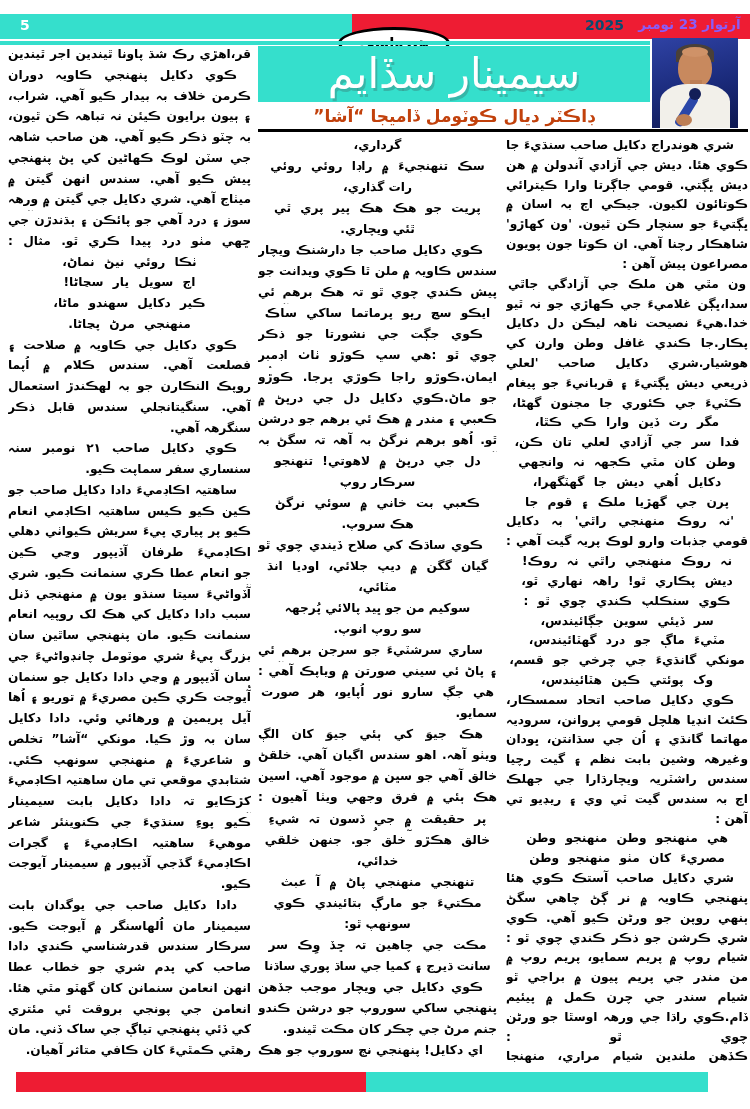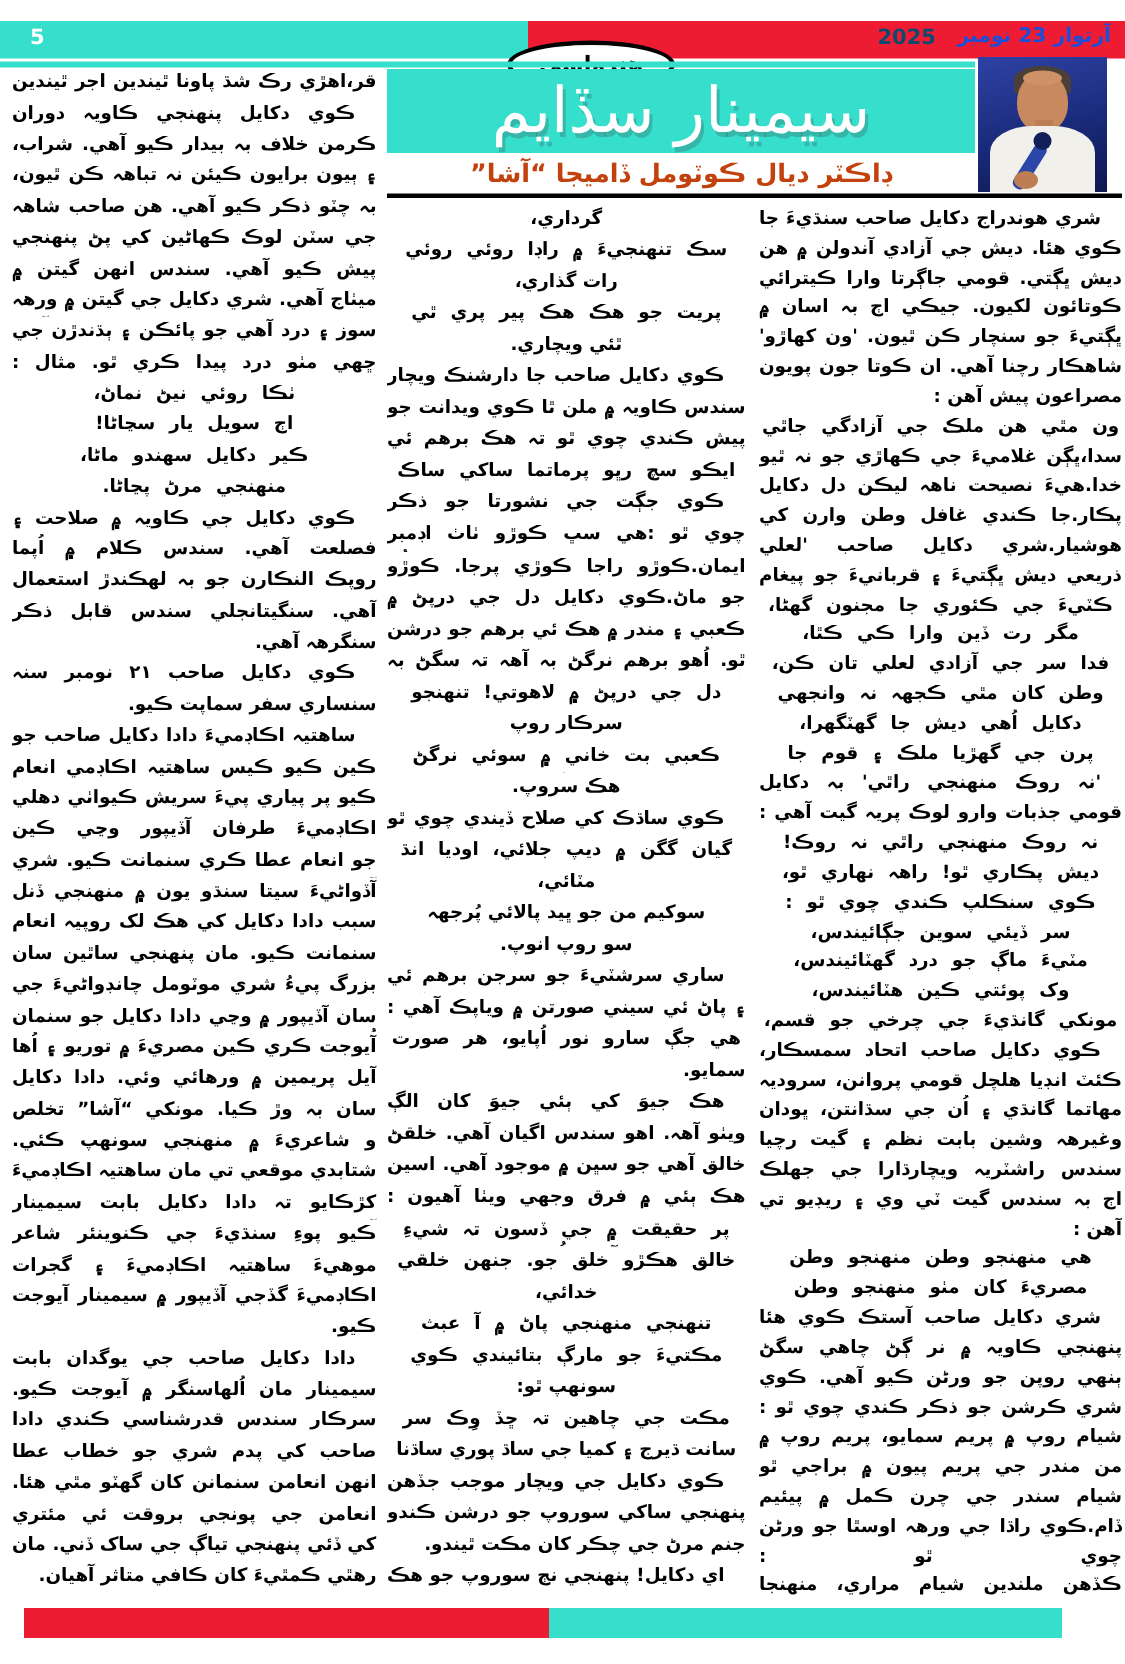--- a/index.html
+++ b/index.html
@@ -4,21 +4,21 @@
 <style>
   html,body{margin:0;padding:0;background:#fff;}
   .page{position:relative;width:750px;height:1109px;background:#fff;overflow:hidden;
         font-family:"DejaVu Sans",sans-serif;direction:rtl;}
   
   .topbar{position:absolute;top:14px;left:0;width:750px;height:25px;}
   .topbar-teal{position:absolute;left:0;top:0;width:352px;height:25px;background:#35dfcc;}
   .topbar-red{position:absolute;left:352px;top:0;width:398px;height:25px;background:#ee1c33;}
   .pagenum{position:absolute;left:20px;top:3px;color:#fff;font-weight:bold;font-size:14px;direction:ltr;}
   .year{position:absolute;left:585px;top:3px;color:#0c4a6e;font-weight:bold;font-size:14px;direction:ltr;}
-  .edition-date{position:absolute;left:633px;top:2px;width:113px;color:#1d4ed8;font-weight:bold;font-size:13.5px;text-align:center;}
+  .edition-date{position:absolute;left:633px;top:2px;width:113px;color:#8b5cf6;font-weight:bold;font-size:13.5px;text-align:center;}
   .oval{position:absolute;left:338px;top:13px;width:106px;height:26px;background:#fff;
         border:3px solid #000;border-radius:50%;display:flex;align-items:center;justify-content:center;
         font-weight:bold;font-size:15px;color:#000;box-shadow:0 0 0 1px #fff inset;}
   .teal-rule{position:absolute;top:41px;left:0;width:650px;height:4px;background:#35dfcc;}
   
   .title-box{position:absolute;left:258px;top:46px;width:392px;height:56px;background:#35dfcc;
              display:flex;align-items:center;justify-content:center;}
   .article-title{color:#fff;font-size:42px;font-weight:normal;line-height:1;margin:0;
                  text-shadow:2px 3px 0 rgba(60,60,60,.25);text-align:center;}
   .author-strip{position:absolute;left:258px;top:103px;width:392px;height:25px;
@@ -111,22 +111,22 @@
       <div class="ln v">وطن کان مٿي ڪجهہ نہ وانجهي رکن،</div>
       <div class="ln v">دکايل اُهي ديش جا گهٽگهرا،</div>
       <div class="ln v">پرن جي گهڙيا ملڪ ۽ قوم جا</div>
       <div class="ln ji">'نہ روڪ منهنجي راٿي' بہ دکايل صاحب جو</div>
       <div class="ln j">قومي جذبات وارو لوڪ پريہ گيت آهي :</div>
       <div class="ln v">نہ روڪ منهنجي راٿي نہ روڪ!</div>
       <div class="ln v">ديش پڪاري ٿو! راهہ نهاري ٿو،</div>
       <div class="ln v">ڪوي سنڪلپ ڪندي چوي ٿو :</div>
       <div class="ln v">سر ڏيئي سوين جڳائيندس،</div>
       <div class="ln v">مٽيءَ ماڳ جو درد گهٽائيندس،</div>
+      <div class="ln v">مونکي گانڌيءَ جي چرخي جو قسم،</div>
       <div class="ln v">وک پوئتي ڪين هٽائيندس،</div>
-      <div class="ln v">مونکي گانڌيءَ جي چرخي جو قسم،</div>
       <div class="ln ji">ڪوي دکايل صاحب اتحاد سمسڪار، چرخي</div>
       <div class="ln j">ڪئٽ انڊيا هلچل قومي پروانن، سروديہ هلچل</div>
       <div class="ln j">مهاتما گانڌي ۽ اُن جي سڌانتن، ڀودان آندولن</div>
       <div class="ln j">وغيرهہ وشين بابت نظم ۽ گيت رچيا آهن جن مان</div>
       <div class="ln j">سندس راشٽريہ ويچارڌارا جي جهلڪ ملي ٿي</div>
       <div class="ln j">اڄ بہ سندس گيت ٽي وي ۽ ريڊيو تي گونجي رهيا</div>
       <div class="ln e">آهن :</div>
       <div class="ln v">هي منهنجو وطن منهنجو وطن</div>
       <div class="ln v">مصريءَ کان مٺو منهنجو وطن</div>
       <div class="ln ji">شري دکايل صاحب آستڪ ڪوي هئا هن صاحب</div>

